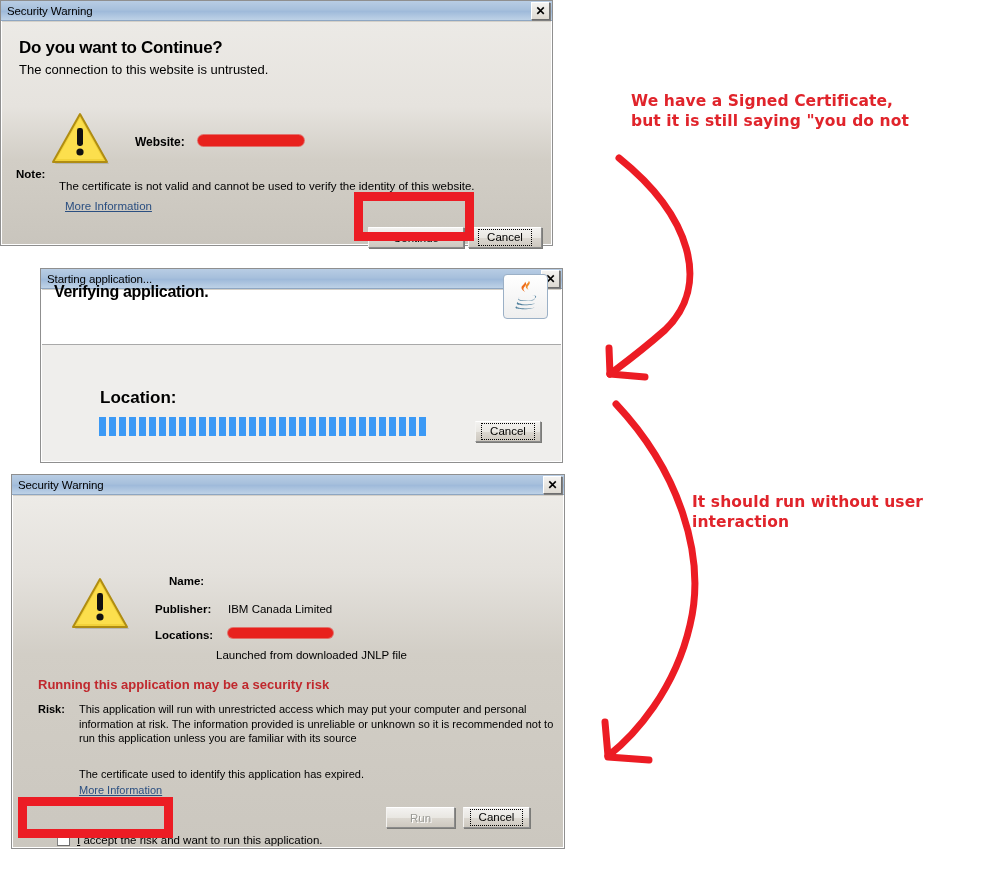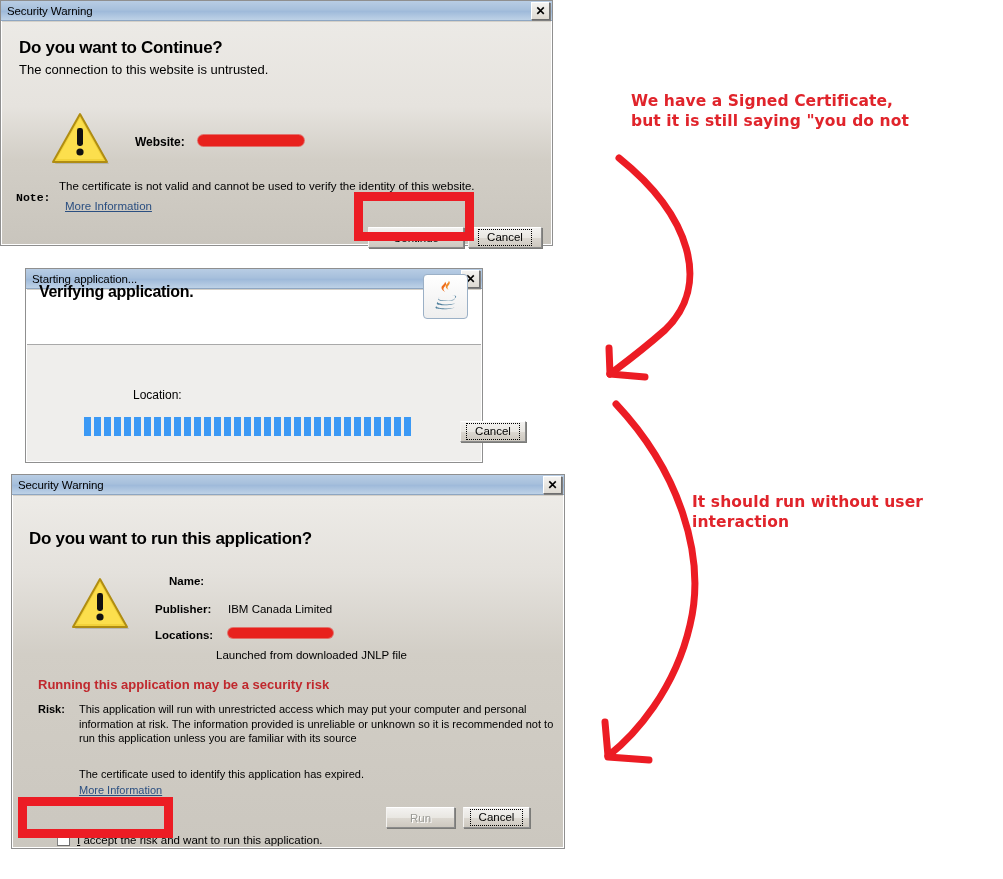--- a/index.html
+++ b/index.html
@@ -60,21 +60,21 @@
   }
   .d1-warn{position:absolute;left:47px;top:90px;width:62px;height:56px;}
   .d1-website-lab{
     position:absolute;left:133px;top:113px;
     font-size:12px;font-weight:bold;color:#000;
   }
   .redact{
     position:absolute;background:#e8211d;border-radius:7px;
     box-shadow:0 0 0 1px rgba(232,33,29,.55);
   }
-  .d1-note-lab{position:absolute;left:14px;top:169px;font-size:11.5px;font-weight:bold;color:#000;font-family:Liberation Mono, monospace;}
+  .d1-note-lab{position:absolute;left:14px;top:146px;font-size:11.5px;font-weight:bold;color:#000;}
   .d1-note-txt{position:absolute;left:57px;top:158px;font-size:11.5px;color:#000;white-space:nowrap;}
   .d1-more{
     position:absolute;left:63px;top:178px;font-size:11.5px;color:#2b4f81;
     text-decoration:underline;cursor:pointer;
   }
   .btn{
     background:linear-gradient(to bottom,#f3f2f0 0%,#e9e7e2 50%,#dcd8d1 51%,#cdc8bf 100%);
     border:1px solid #8b8b8b;
     border-top-color:#ffffff;border-left-color:#f4f3f1;
     box-shadow:1px 1px 0 #7b7b78;
@@ -84,37 +84,37 @@
     font-family:"Liberation Sans", sans-serif;
   }
   .btn.focus .inner{
     border:1px dotted #000;padding:1px 8px;display:block;line-height:1.1;
   }
   .btn.disabled{color:#9a9a95;text-shadow:1px 1px 0 #ffffff;cursor:default;}
   #d1-continue{position:absolute;left:366px;top:205px;width:96px;height:21px;}
   #d1-cancel{position:absolute;left:466px;top:205px;width:74px;height:21px;}
 
   
-  #dlg2{left:25px;top:268px;width:458px;height:195px;}
+  #dlg2{left:40px;top:268px;width:523px;height:195px;}
   #dlg2 .upper{
     position:absolute;left:1px;top:21px;right:1px;height:54px;
     background:#ffffff;border-bottom:1px solid #a9a9a9;
   }
   #dlg2 .lower{
     position:absolute;left:1px;top:76px;right:1px;bottom:1px;
     background:#efeeec;
   }
   .d2-h1{position:absolute;left:13px;top:14px;font-size:16px;font-weight:bold;color:#000;letter-spacing:-0.3px;}
   .javaicon{
     position:absolute;right:14px;top:5px;width:45px;height:45px;
     background:linear-gradient(to bottom,#ffffff,#eeeeee);
     border:1px solid #9bb0c6;border-radius:4px;
     box-sizing:border-box;
   }
-  .d2-loc-lab{position:absolute;left:59px;top:119px;font-size:12px;font-weight:normal;color:#000;margin-left:48px;}
+  .d2-loc-lab{position:absolute;left:59px;top:119px;font-size:17px;font-weight:bold;color:#000;}
   .pbar{position:absolute;left:58px;top:148px;width:326px;height:19px;display:flex;gap:3px;}
   .pseg{width:7px;height:19px;background:#3b99f5;flex:none;}
   #d2-cancel{position:absolute;left:434px;top:152px;width:66px;height:21px;}
 
   
   #dlg3{left:11px;top:474px;width:554px;height:375px;}
   #dlg3 .body{
     position:absolute;left:1px;top:21px;right:1px;bottom:1px;
     background:linear-gradient(to bottom,#edebe7 0%,#e4e1dc 22%,#d2cec6 45%,#cbc7bf 100%);
   }
@@ -270,21 +270,20 @@
   </div>
 </div>
 
 <div class="dialog" id="dlg3">
   <div class="titlebar">
     <span class="t-text">Security Warning</span>
     <span class="closebtn">✕</span>
   </div>
   <div class="body">
 
-    <div class="d3-h1">Do you want to run this application?</div>
 
     <svg class="d3-warn" viewBox="0 0 62 56">
       <path d="M33 5 L60 52 L6 52 Z" fill="#9a9a9a" opacity="0.5"></path>
       <path d="M31 2 L58 50 L4 50 Z" fill="#f2d23a" stroke="#b08d12" stroke-width="2" stroke-linejoin="round"></path>
       <path d="M31 6 L54 47 L8 47 Z" fill="#fcdf4d" stroke="none"></path>
       <rect x="28" y="16" width="6" height="18" rx="2.4" fill="#111"></rect>
       <circle cx="31" cy="40" r="3.6" fill="#111"></circle>
     </svg>
 
     <div class="d3-lab" style="left:142px;top:79px;margin-left:14px;">Name:</div>

